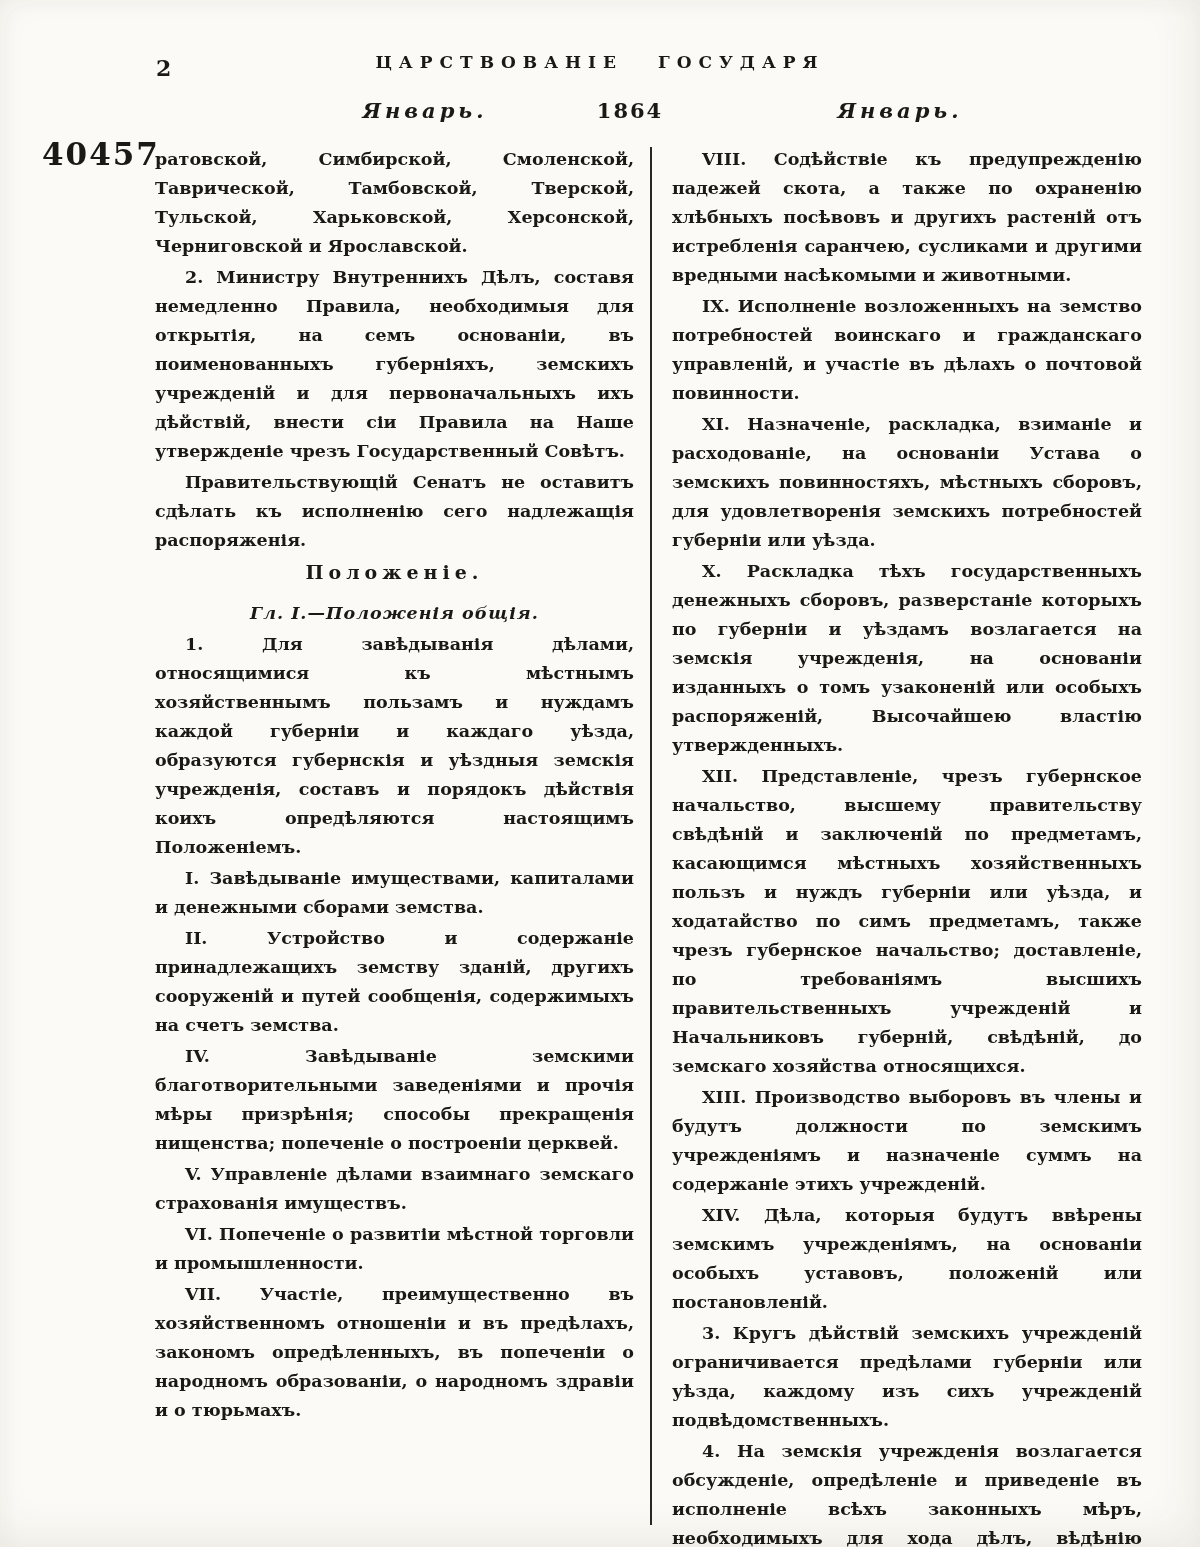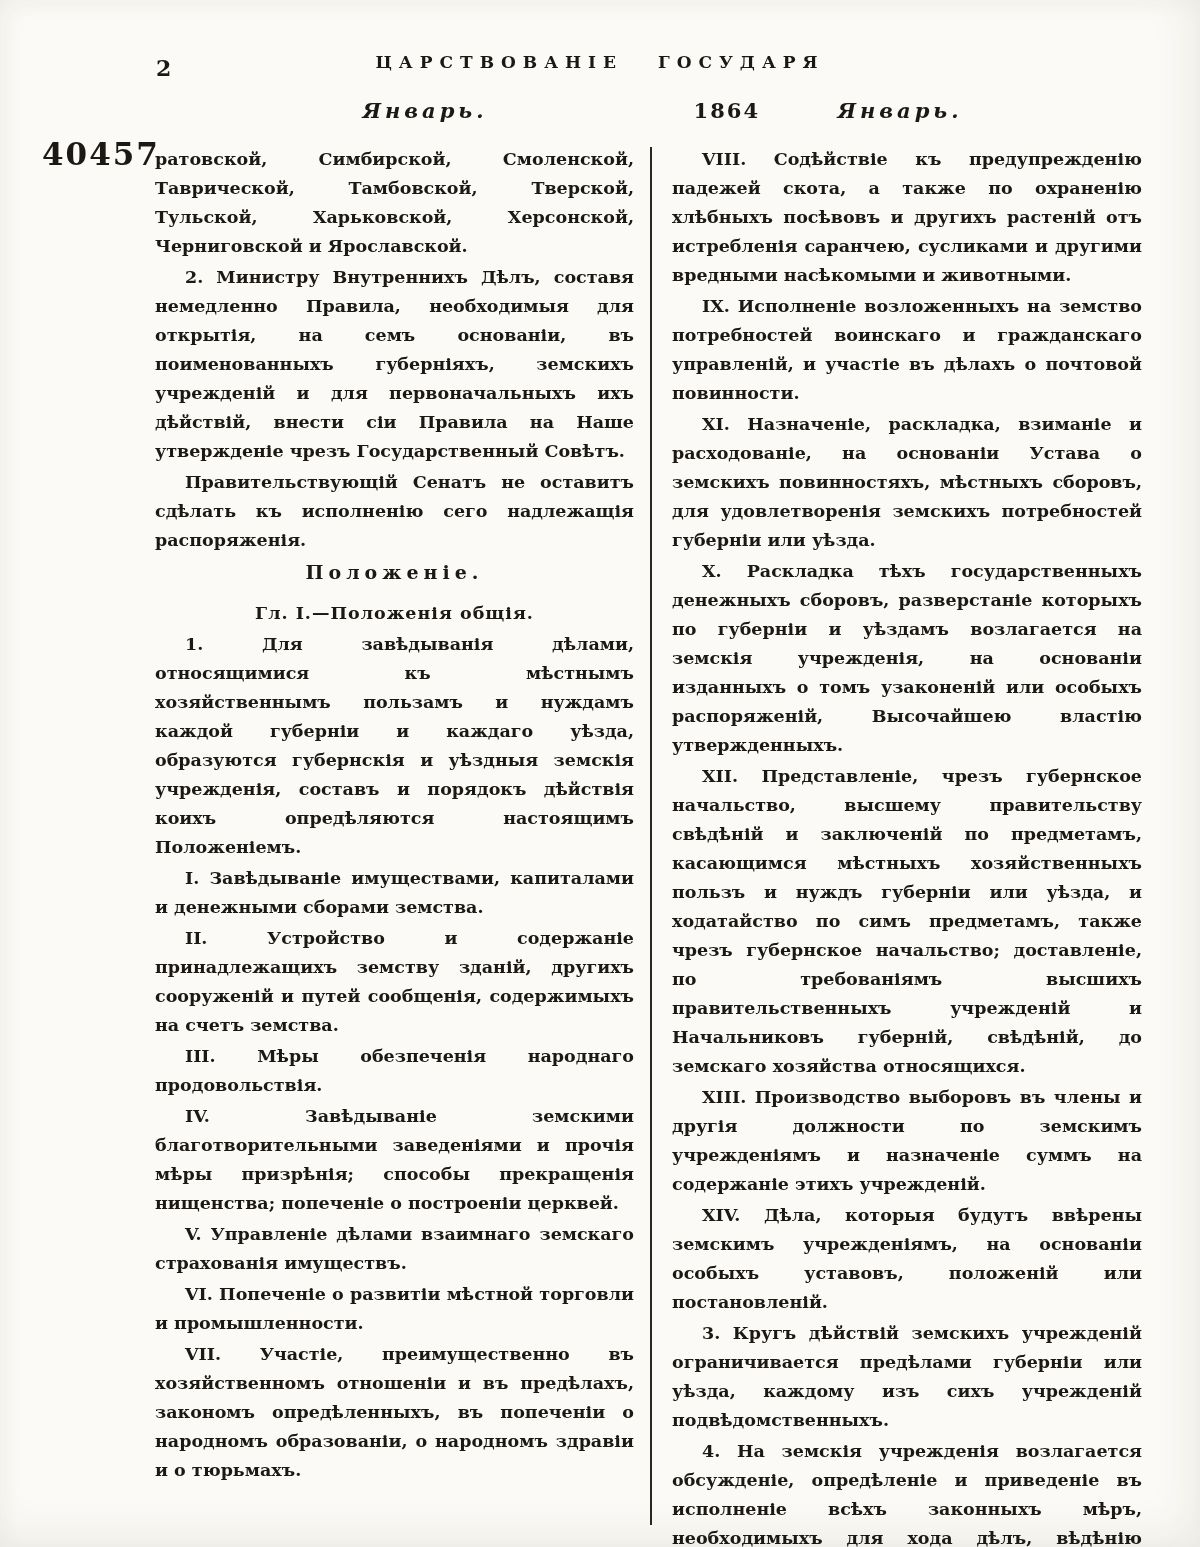--- a/index.html
+++ b/index.html
@@ -27,21 +27,21 @@
     word-spacing: 22px;
   }
   .date-row { position: absolute; top: 98px; left: 0; right: 0; height: 34px; }
   .month-left {
     position: absolute; left: 330px; width: 190px;
     text-align: center; font-style: italic;
     font-size: 21px; letter-spacing: 4px;
   }
   .year {
     position: absolute; left: 500px; width: 260px;
-    text-align: right; font-size: 21px; letter-spacing: 2px;
+    text-align: center; font-size: 21px; letter-spacing: 2px;
   }
   .month-right {
     position: absolute; left: 805px; width: 190px;
     text-align: center; font-style: italic;
     font-size: 21px; letter-spacing: 4px;
   }
   .act-number {
     position: absolute; left: 42px; top: 136px;
     font-size: 31px; letter-spacing: 2px;
   }
@@ -66,21 +66,21 @@
   .para { margin: 2px; }
   .para.body { text-indent: 30px; }
   .para.continuation { text-indent: 0; }
   .para.heading {
     text-align: center; text-indent: 0;
     letter-spacing: 5px; font-size: 19px;
     margin: 3px 0 1px 0;
   }
   .para.subheading {
     text-align: center; text-indent: 0;
-    letter-spacing: 1px;
+    font-style: italic; letter-spacing: 1px;
     margin: 12px 0 2px 0;
   }
 </style>
 </head>
 <body>
 
 <div class="page">
 
   <div class="page-number">2</div>
 
@@ -99,33 +99,32 @@
   <div class="columns">
     <div class="col col-left" lang="ru">
         <p class="para continuation">ратовской, Симбирской, Смоленской, Таврической, Тамбовской, Тверской, Тульской, Харьковской, Херсонской, Черниговской и Ярославской.</p>
         <p class="para body">2. Министру Внутреннихъ Дѣлъ, составя немедленно Правила, необходимыя для открытія, на семъ основаніи, въ поименованныхъ губерніяхъ, земскихъ учрежденій и для первоначальныхъ ихъ дѣйствій, внести сіи Правила на Наше утвержденіе чрезъ Государственный Совѣтъ.</p>
         <p class="para body">Правительствующій Сенатъ не оставитъ сдѣлать къ исполненію сего надлежащія распоряженія.</p>
         <p class="para heading">Положеніе.</p>
         <p class="para subheading">Гл. I.—Положенія общія.</p>
         <p class="para body">1. Для завѣдыванія дѣлами, относящимися къ мѣстнымъ хозяйственнымъ пользамъ и нуждамъ каждой губерніи и каждаго уѣзда, образуются губернскія и уѣздныя земскія учрежденія, составъ и порядокъ дѣйствія коихъ опредѣляются настоящимъ Положеніемъ.</p>
         <p class="para body">I. Завѣдываніе имуществами, капиталами и денежными сборами земства.</p>
         <p class="para body">II. Устройство и содержаніе принадлежащихъ земству зданій, другихъ сооруженій и путей сообщенія, содержимыхъ на счетъ земства.</p>
-        <p class="para body">III. Мѣры обезпеченія народнаго продовольствія.</p>
         <p class="para body">IV. Завѣдываніе земскими благотворительными заведеніями и прочія мѣры призрѣнія; способы прекращенія нищенства; попеченіе о построеніи церквей.</p>
         <p class="para body">V. Управленіе дѣлами взаимнаго земскаго страхованія имуществъ.</p>
         <p class="para body">VI. Попеченіе о развитіи мѣстной торговли и промышленности.</p>
         <p class="para body">VII. Участіе, преимущественно въ хозяйственномъ отношеніи и въ предѣлахъ, закономъ опредѣленныхъ, въ попеченіи о народномъ образованіи, о народномъ здравіи и о тюрьмахъ.</p>
       </div>
     <div class="col-gap"></div>
     <div class="col col-right" lang="ru">
         <p class="para body">VIII. Содѣйствіе къ предупрежденію падежей скота, а также по охраненію хлѣбныхъ посѣвовъ и другихъ растеній отъ истребленія саранчею, сусликами и другими вредными насѣкомыми и животными.</p>
         <p class="para body">IX. Исполненіе возложенныхъ на земство потребностей воинскаго и гражданскаго управленій, и участіе въ дѣлахъ о почтовой повинности.</p>
         <p class="para body">XI. Назначеніе, раскладка, взиманіе и расходованіе, на основаніи Устава о земскихъ повинностяхъ, мѣстныхъ сборовъ, для удовлетворенія земскихъ потребностей губерніи или уѣзда.</p>
         <p class="para body">X. Раскладка тѣхъ государственныхъ денежныхъ сборовъ, разверстаніе которыхъ по губерніи и уѣздамъ возлагается на земскія учрежденія, на основаніи изданныхъ о томъ узаконеній или особыхъ распоряженій, Высочайшею властію утвержденныхъ.</p>
         <p class="para body">XII. Представленіе, чрезъ губернское начальство, высшему правительству свѣдѣній и заключеній по предметамъ, касающимся мѣстныхъ хозяйственныхъ пользъ и нуждъ губерніи или уѣзда, и ходатайство по симъ предметамъ, также чрезъ губернское начальство; доставленіе, по требованіямъ высшихъ правительственныхъ учрежденій и Начальниковъ губерній, свѣдѣній, до земскаго хозяйства относящихся.</p>
-        <p class="para body">XIII. Производство выборовъ въ члены и другія должности по земскимъ учрежденіямъ и назначеніе суммъ на содержаніе этихъ учрежденій.</p>
+        <p class="para body">XIII. Производство выборовъ въ члены и будутъ должности по земскимъ учрежденіямъ и назначеніе суммъ на содержаніе этихъ учрежденій.</p>
         <p class="para body">XIV. Дѣла, которыя будутъ ввѣрены земскимъ учрежденіямъ, на основаніи особыхъ уставовъ, положеній или постановленій.</p>
         <p class="para body">3. Кругъ дѣйствій земскихъ учрежденій ограничивается предѣлами губерніи или уѣзда, каждому изъ сихъ учрежденій подвѣдомственныхъ.</p>
         <p class="para body">4. На земскія учрежденія возлагается обсужденіе, опредѣленіе и приведеніе въ исполненіе всѣхъ законныхъ мѣръ, необходимыхъ для хода дѣлъ, вѣдѣнію означенныхъ учрежденій ввѣренныхъ.</p>
       </div>
   </div>
 
 </div>
 
 </body></html>

